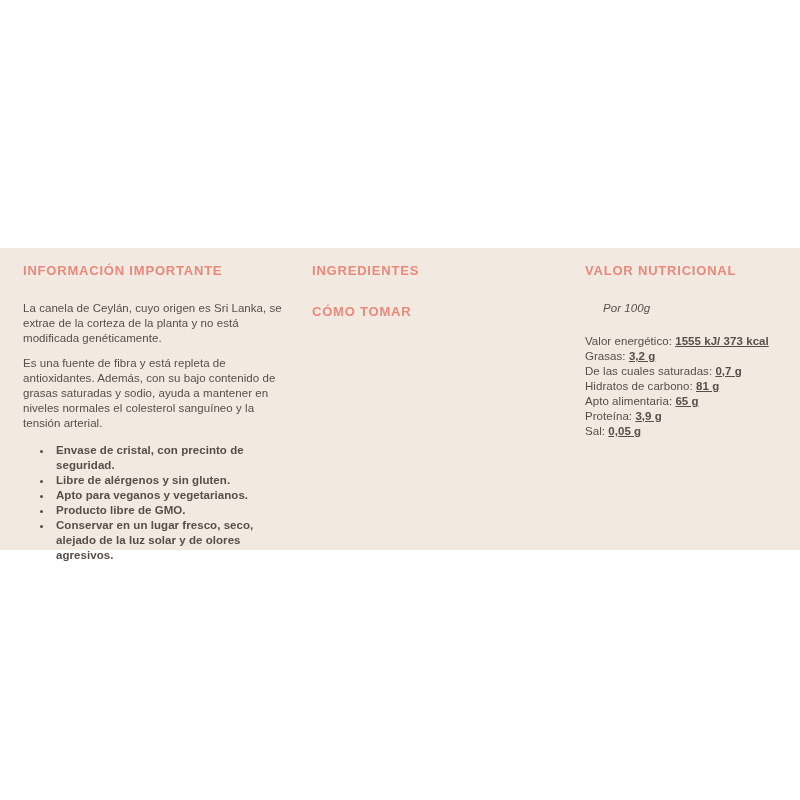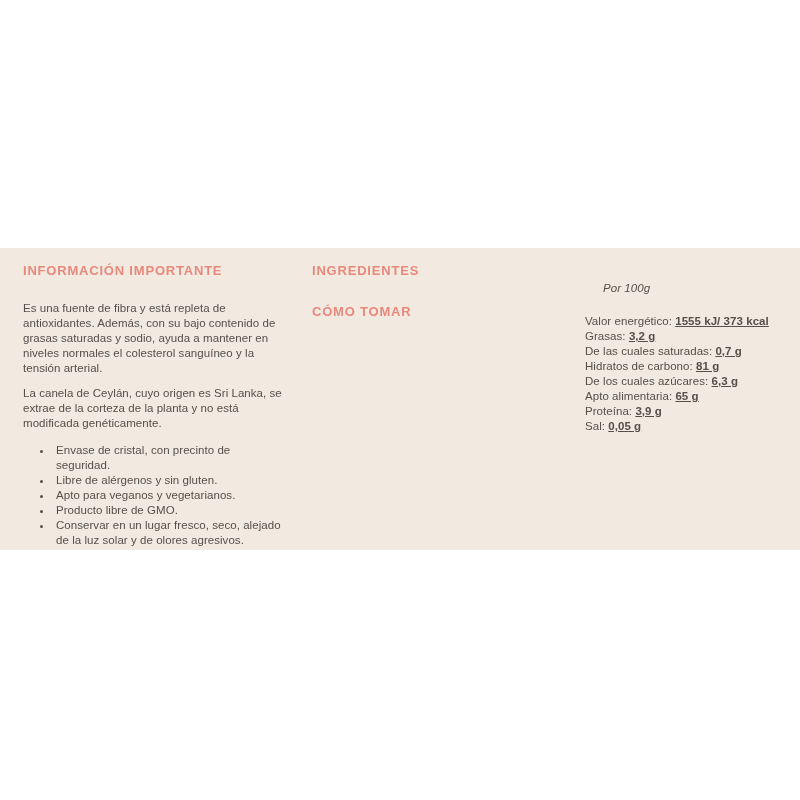--- a/index.html
+++ b/index.html
@@ -52,59 +52,60 @@
   }
   .para:last-child { margin-bottom: 0; }
   ul.bullets {
     margin: 12px 0 0 0;
     padding: 0 0 0 30px;
     list-style: disc outside;
   }
   ul.bullets li {
     padding-left: 3px;
     margin: 0;
+    font-weight: bold;
   }
   .per-line {
     font-style: italic;
     margin: 18px;
   }
   .nrow { margin: 0; }
   .nrow b { font-weight: 700; text-decoration: underline; }
 </style>
 </head>
 <body>
 
 <div class="page">
 
   <div class="band">
 
     <div class="col col-info">
       <h3 class="heading">INFORMACIÓN IMPORTANTE</h3>
+      <p class="para">La canela de Ceylán, cuyo origen es Sri Lanka, se extrae de la corteza de la planta y no está modificada genéticamente.</p>
       <p class="para">Es una fuente de fibra y está repleta de antioxidantes. Además, con su bajo contenido de grasas saturadas y sodio, ayuda a mantener en niveles normales el colesterol sanguíneo y la tensión arterial.</p>
-      <p class="para">La canela de Ceylán, cuyo origen es Sri Lanka, se extrae de la corteza de la planta y no está modificada genéticamente.</p>
       <ul class="bullets">
         <li>Envase de cristal, con precinto de seguridad.</li>
         <li>Libre de alérgenos y sin gluten.</li>
         <li>Apto para veganos y vegetarianos.</li>
         <li>Producto libre de GMO.</li>
         <li>Conservar en un lugar fresco, seco, alejado de la luz solar y de olores agresivos.</li>
       </ul>
     </div>
 
     <div class="col col-mid">
       <h3 class="heading">INGREDIENTES</h3>
       <h3 class="heading second">CÓMO TOMAR</h3>
     </div>
 
     <div class="col col-nut">
+      <h3 class="heading">VALOR NUTRICIONAL</h3>
       <p class="per-line">Por 100g</p>
       <div class="nrow"><span>Valor energético:</span> <b>1555 kJ/ 373 kcal</b></div>
       <div class="nrow"><span>Grasas:</span> <b>3,2 g</b></div>
       <div class="nrow"><span>De las cuales saturadas:</span> <b>0,7 g</b></div>
       <div class="nrow"><span>Hidratos de carbono:</span> <b>81 g</b></div>
-      <div class="nrow"><span>De los cuales azúcares:</span> <b>6,3 g</b></div>
       <div class="nrow"><span>Apto alimentaria:</span> <b>65 g</b></div>
       <div class="nrow"><span>Proteína:</span> <b>3,9 g</b></div>
       <div class="nrow"><span>Sal:</span> <b>0,05 g</b></div>
     </div>
 
   </div>
 </div>
 
 </body></html>

